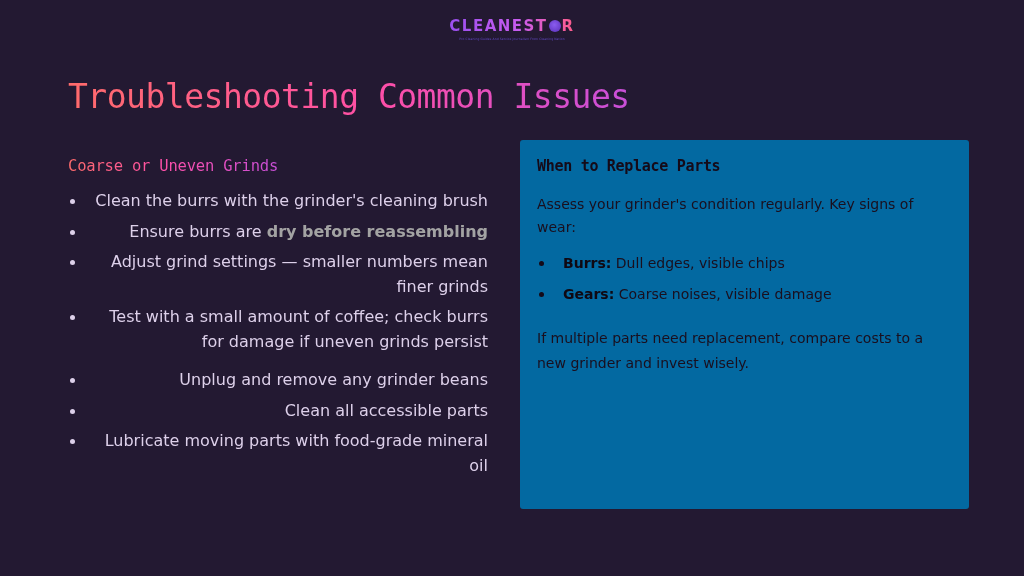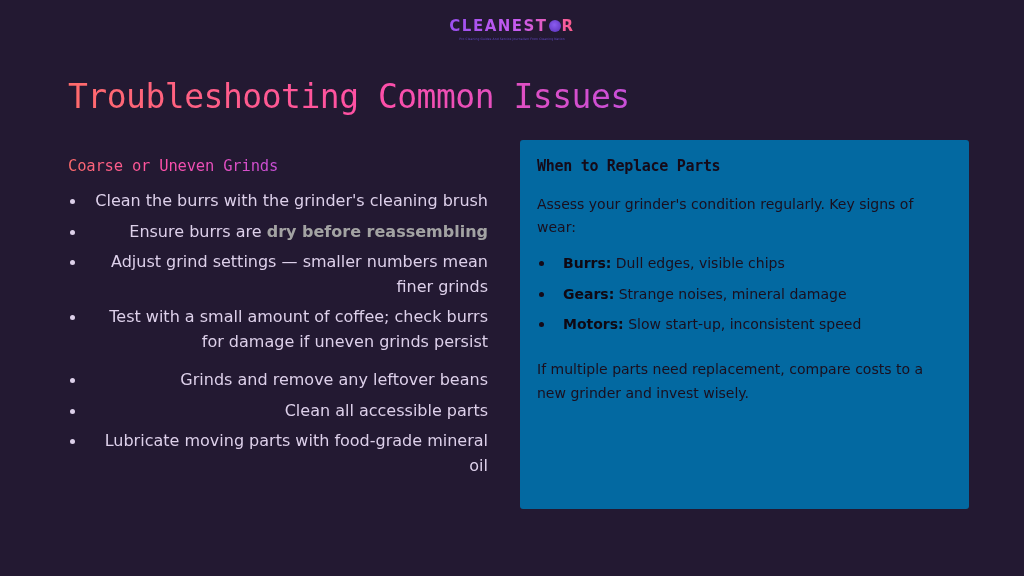--- a/index.html
+++ b/index.html
@@ -108,30 +108,29 @@
   <div class="left-col">
     <div class="section-head">Coarse or Uneven Grinds</div>
     <ul class="bullets">
       <li><span>Clean the burrs with the grinder's cleaning brush</span></li>
       <li><span>Ensure burrs are </span><b>dry before reassembling</b></li>
       <li><span>Adjust grind settings — smaller numbers mean finer grinds</span></li>
       <li><span>Test with a small amount of coffee; check burrs for damage if uneven grinds persist</span></li>
     </ul>
 
     <ul class="bullets">
-      <li><span>Grinds and remove any leftover beans</span></li>
+      <li><span>Unplug and remove any grinder beans</span></li>
       <li><span>Clean all accessible parts</span></li>
       <li><span>Lubricate moving parts with food-grade mineral oil</span></li>
     </ul>
   </div>
 
   <div class="card">
     <div class="card-title">When to Replace Parts</div>
     <p class="card-intro">Assess your grinder's condition regularly. Key signs of wear:</p>
     <ul class="card-bullets">
       <li><b>Burrs:</b><span> Dull edges, visible chips</span></li>
-      <li><b>Gears:</b><span> Strange noises, mineral damage</span></li>
-      <li><b>Motors:</b><span> Slow start-up, inconsistent speed</span></li>
+      <li><b>Gears:</b><span> Coarse noises, visible damage</span></li>
     </ul>
     <p class="card-outro">If multiple parts need replacement, compare costs to a new grinder and invest wisely.</p>
   </div>
 
 </div>
 
 </body></html>

